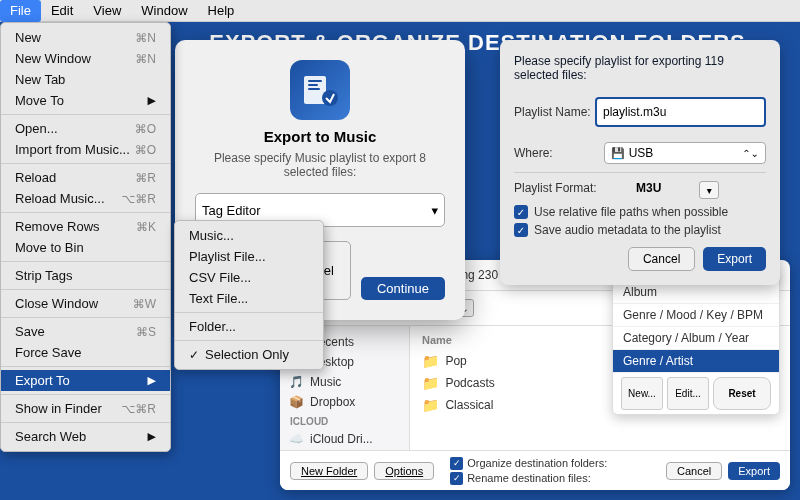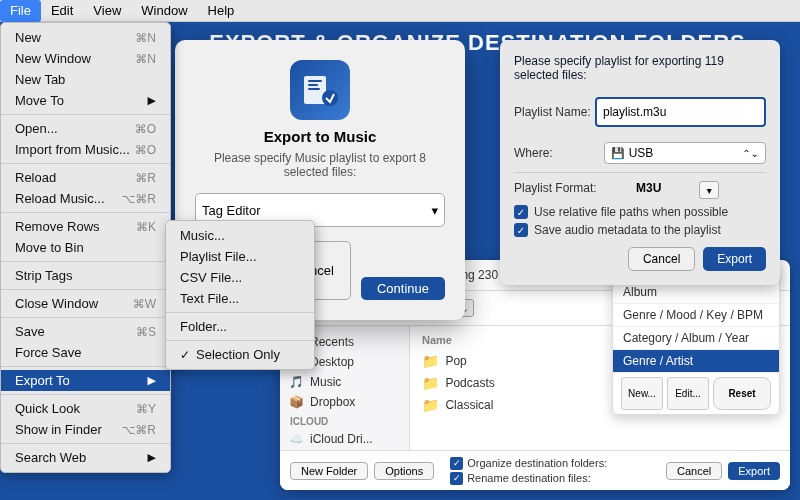--- a/index.html
+++ b/index.html
@@ -84,21 +84,21 @@
       margin: 3px 0;
     }
     .dropdown-item .arrow {
       margin-left: 4px;
       font-size: 11px;
     }
 
     
     .submenu {
       position: absolute;
-      left: 165px;
+      left: 174px;
       top: 220px;
       width: 150px;
       background: #e8e8e8;
       border: 1px solid #bbb;
       border-radius: 5px;
       box-shadow: 2px 4px 12px rgba(0,0,0,0.3);
       z-index: 300;
       padding: 4px 0;
     }
     .submenu-item {
@@ -509,20 +509,21 @@
       font-size: 22px;
       font-weight: 800;
       letter-spacing: 1px;
       z-index: 1;
     }
 
     
     .footer-left-btns {
       display: flex;
       gap: 6px;
+      text-decoration: underline;
     }
   </style>
 </head>
 <body>
 
 <div class="background"></div>
 
 <div class="menu-bar">
   <div class="menu-item active">File</div>
   <div class="menu-item">Edit</div>
@@ -589,24 +590,20 @@
   </div>
   <div class="dropdown-item">
     <span>Force Save</span>
   </div>
   <div class="dropdown-separator"></div>
   <div class="dropdown-item active">
     <span>Export To</span>
     <span class="arrow">▶</span>
   </div>
   <div class="dropdown-separator"></div>
-  <div class="dropdown-item">
-    <span>Quick Look</span>
-    <span class="shortcut">⌘Y</span>
-  </div>
   <div class="dropdown-item">
     <span>Show in Finder</span>
     <span class="shortcut">⌥⌘R</span>
   </div>
   <div class="dropdown-separator"></div>
   <div class="dropdown-item">
     <span>Search Web</span>
     <span class="arrow">▶</span>
   </div>
 </div>

